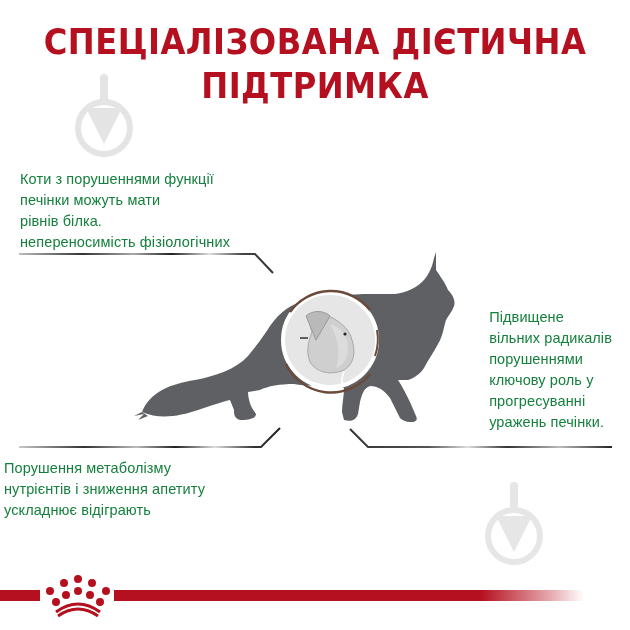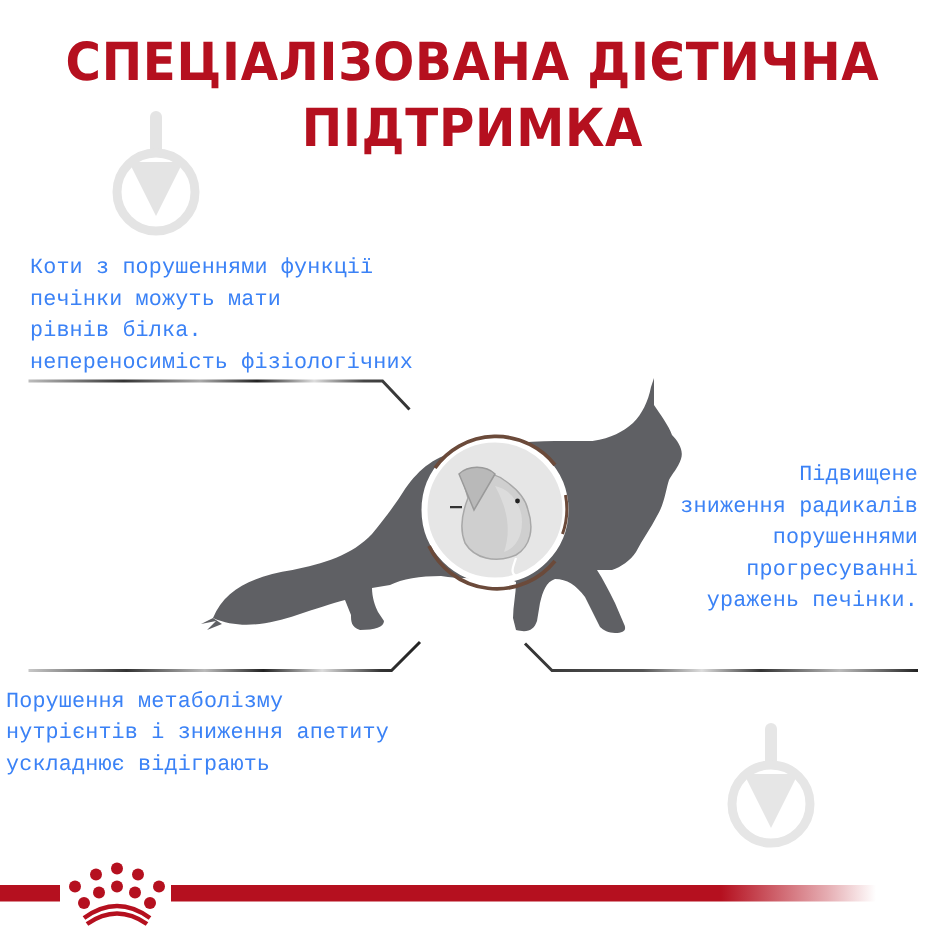--- a/index.html
+++ b/index.html
@@ -31,29 +31,29 @@
     }
     .title div { white-space: nowrap; }
 
     .watermark {
       position: absolute;
       opacity: 1;
     }
 
     .text-block {
       position: absolute;
-      color: #3b82f6;
-      font-family: Liberation Mono, monospace;
+      color: #15803d;
+      font-family: Liberation Sans, sans-serif;
       font-size: 14.5px;
       line-height: 21px;
       letter-spacing: 0.1px;
     }
     .text-block div { white-space: nowrap; }
     .tl { left: 20px; top: 169px; }
-    .tr { right: 18px; top: 307px; text-align: right; margin-left: 24px; }
+    .tr { right: 18px; top: 307px; text-align: left; margin-left: 24px; }
     .bl { left: 4px; top: 458px; }
 
     .connector {
       position: absolute;
     }
 
     .cat {
       position: absolute;
       left: 130px;
       top: 252px;
@@ -102,22 +102,23 @@
 
 <div class="text-block tl">
   <div>Коти з порушеннями функції</div>
   <div>печінки можуть мати</div>
   <div>рівнів білка.</div>
   <div>непереносимість фізіологічних</div>
 </div>
 
 <div class="text-block tr">
   <div>Підвищене</div>
-  <div>зниження радикалів</div>
+  <div>вільних радикалів</div>
   <div>порушеннями</div>
+  <div>ключову роль у</div>
   <div>прогресуванні</div>
   <div>уражень печінки.</div>
 </div>
 
 <div class="text-block bl">
   <div>Порушення метаболізму</div>
   <div>нутрієнтів і зниження апетиту</div>
   <div>ускладнює відіграють</div>
 </div>
 

